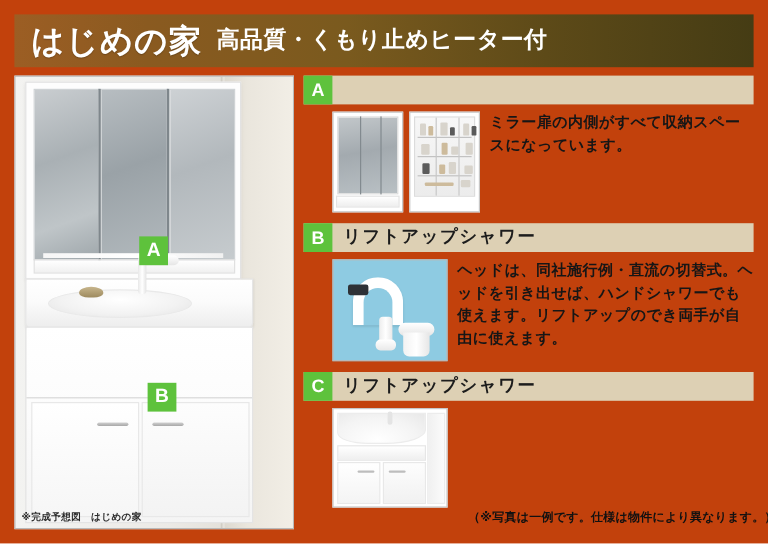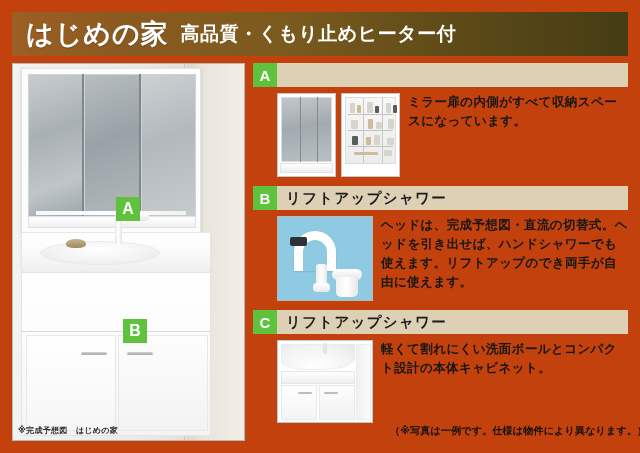--- a/index.html
+++ b/index.html
@@ -281,21 +281,21 @@
       </div>
       <div class="sec-body">
         <div class="thumb thumbB">
           <div class="spout"></div>
           <div class="spout-tip"></div>
           <div class="spout-stem"></div>
           <div class="spout-foot"></div>
           <div class="lever-top"></div>
           <div class="lever-body"></div>
         </div>
-        <div class="sec-desc">ヘッドは、完成予想図・直流の切替式。ヘッドを引き出せば、ハンドシャワーでも使えます。リフトアップのでき両手が自由に使えます。</div>
+        <div class="sec-desc">ヘッドは、同社施行例・直流の切替式。ヘッドを引き出せば、ハンドシャワーでも使えます。リフトアップのでき両手が自由に使えます。</div>
       </div>
     </div>
 
     <div class="section" style="margin-top:9px;">
       <div class="sec-head">
         <div class="sec-letter">C</div>
         <div class="sec-title">リフトアップシャワー</div>
       </div>
       <div class="sec-body">
         <div class="thumb thumbC">
@@ -303,21 +303,20 @@
           <div class="c-tap"></div>
           <div class="c-drawer"></div>
           <div class="c-door1">
             <div class="c-handle" style="right:4px"></div>
           </div>
           <div class="c-door2">
             <div class="c-handle" style="left:4px"></div>
           </div>
           <div class="c-side"></div>
         </div>
-        <div class="sec-desc">軽くて割れにくい洗面ボールとコンパクト設計の本体キャビネット。</div>
       </div>
     </div>
 
   </div>
 
   <div class="footnote">（※写真は一例です。仕様は物件により異なります。）</div>
 
 </div>
 
 </body></html>

